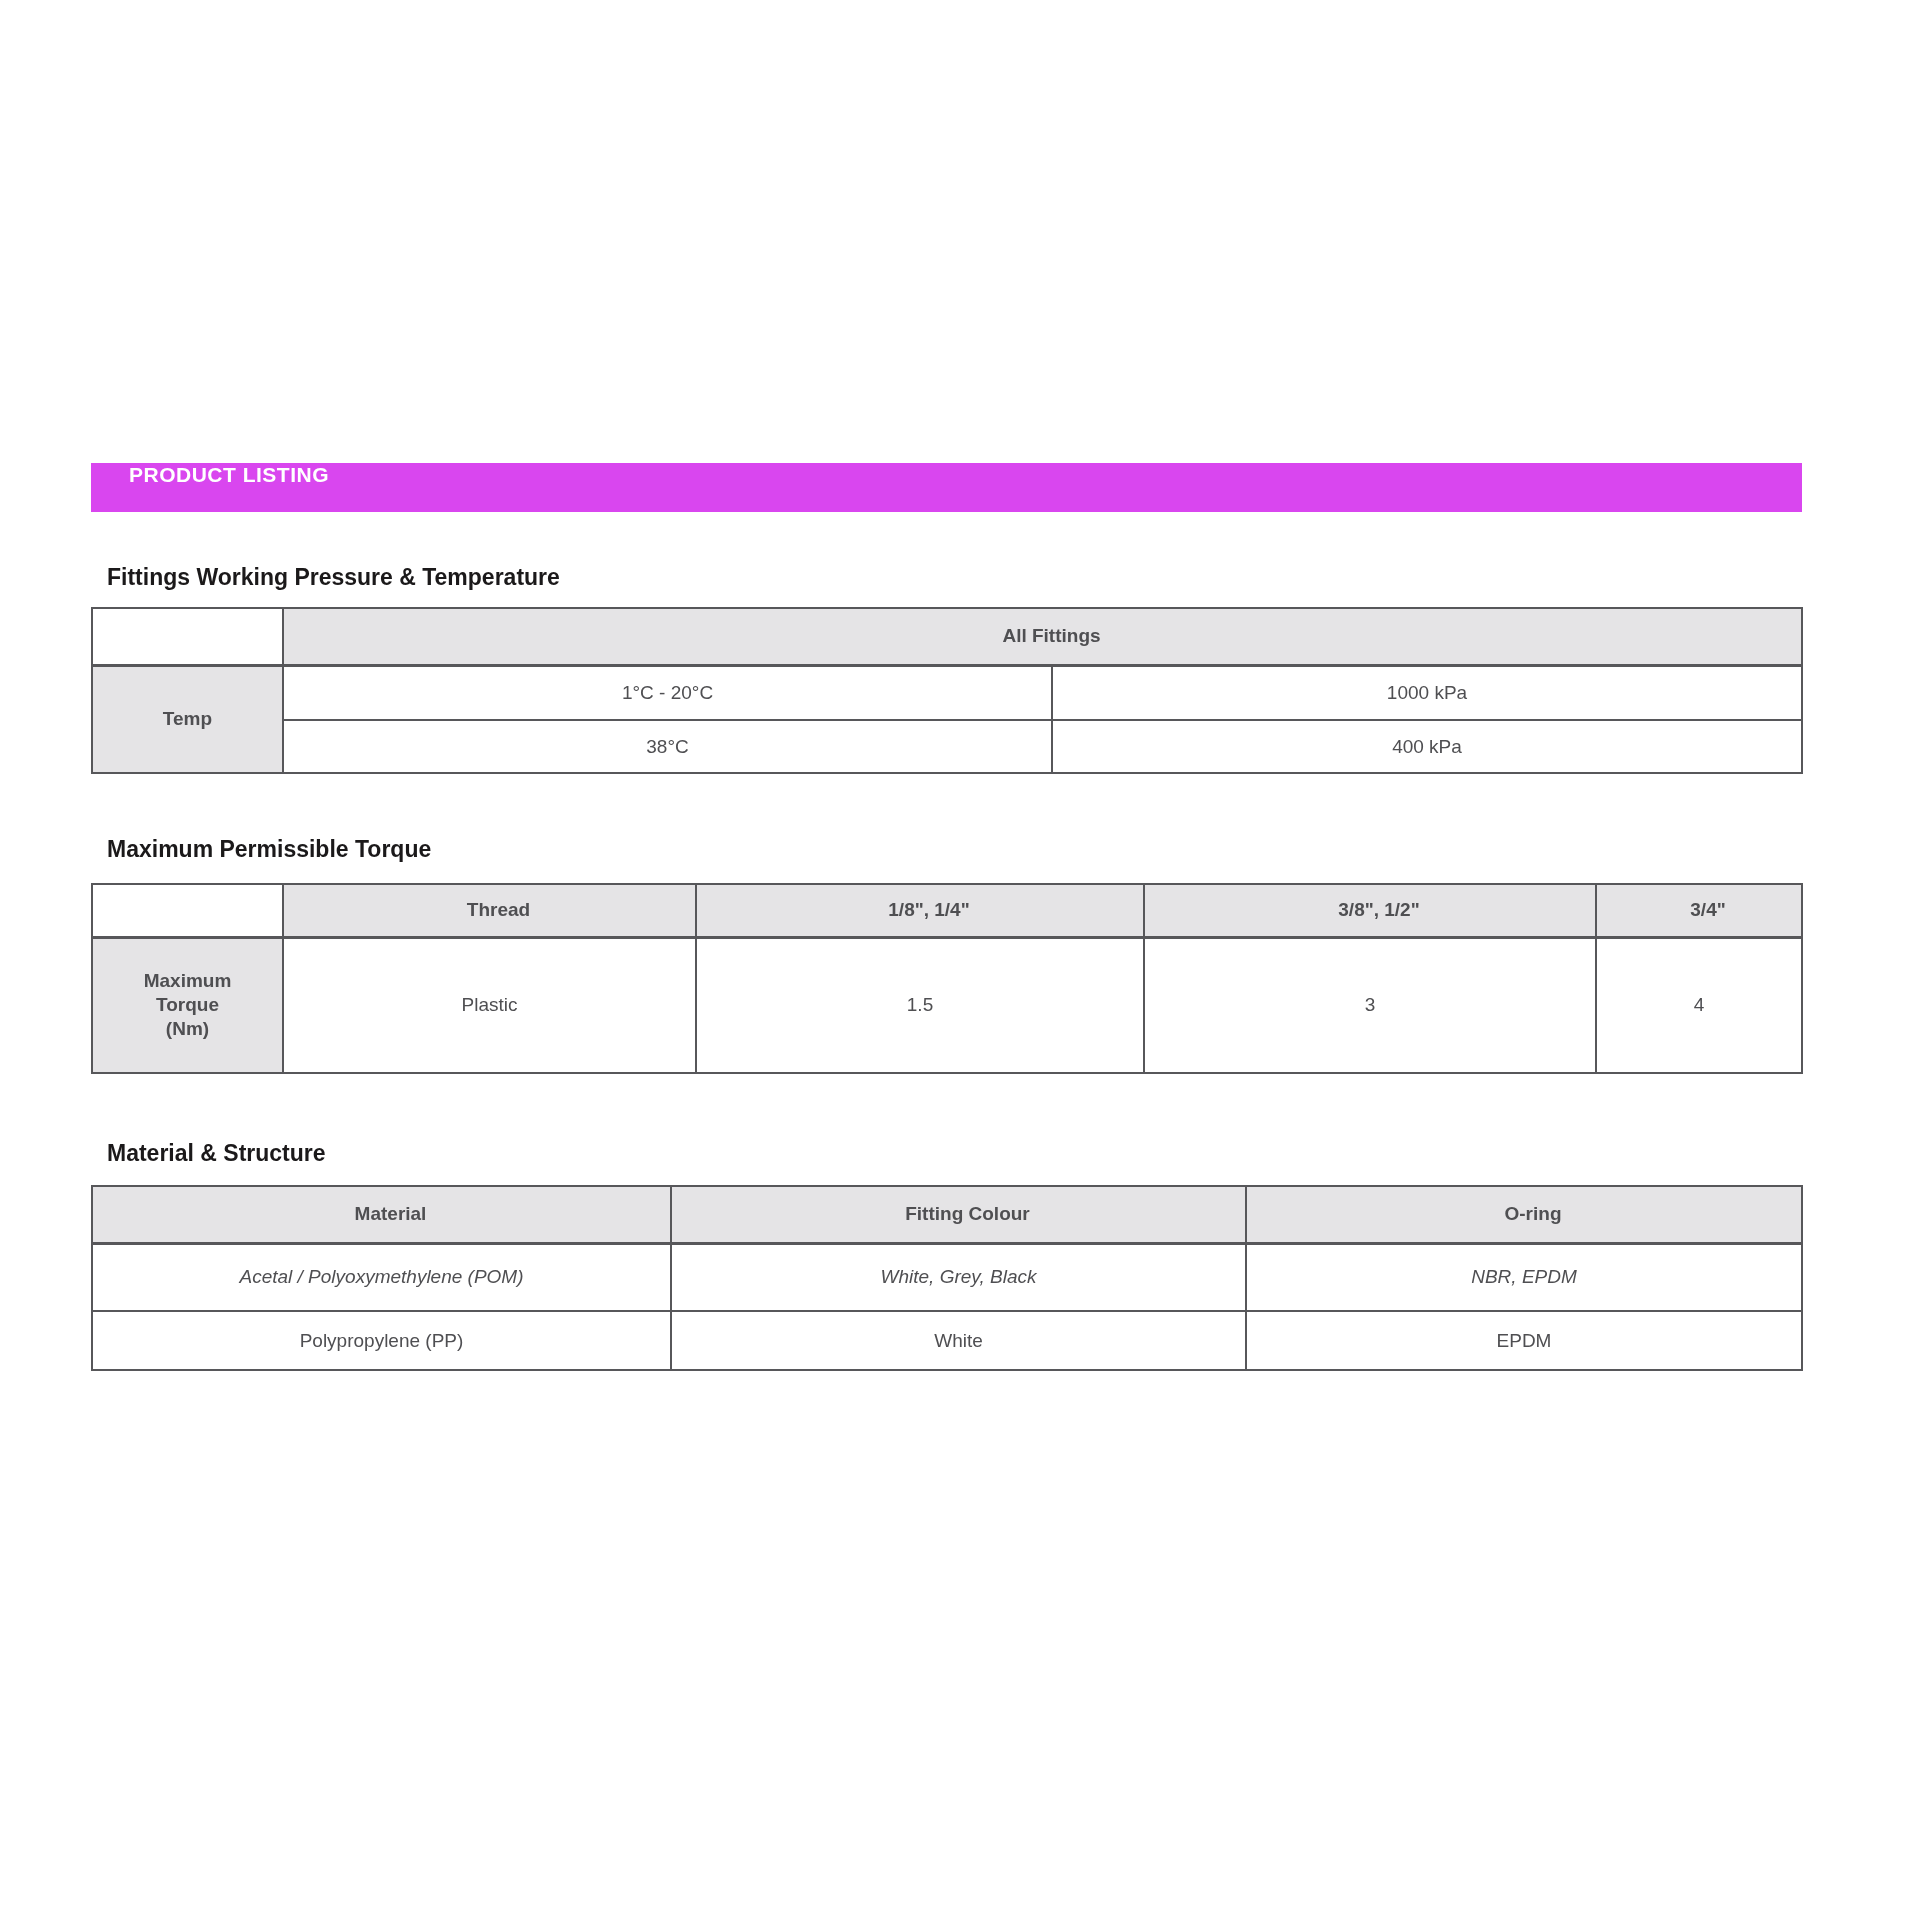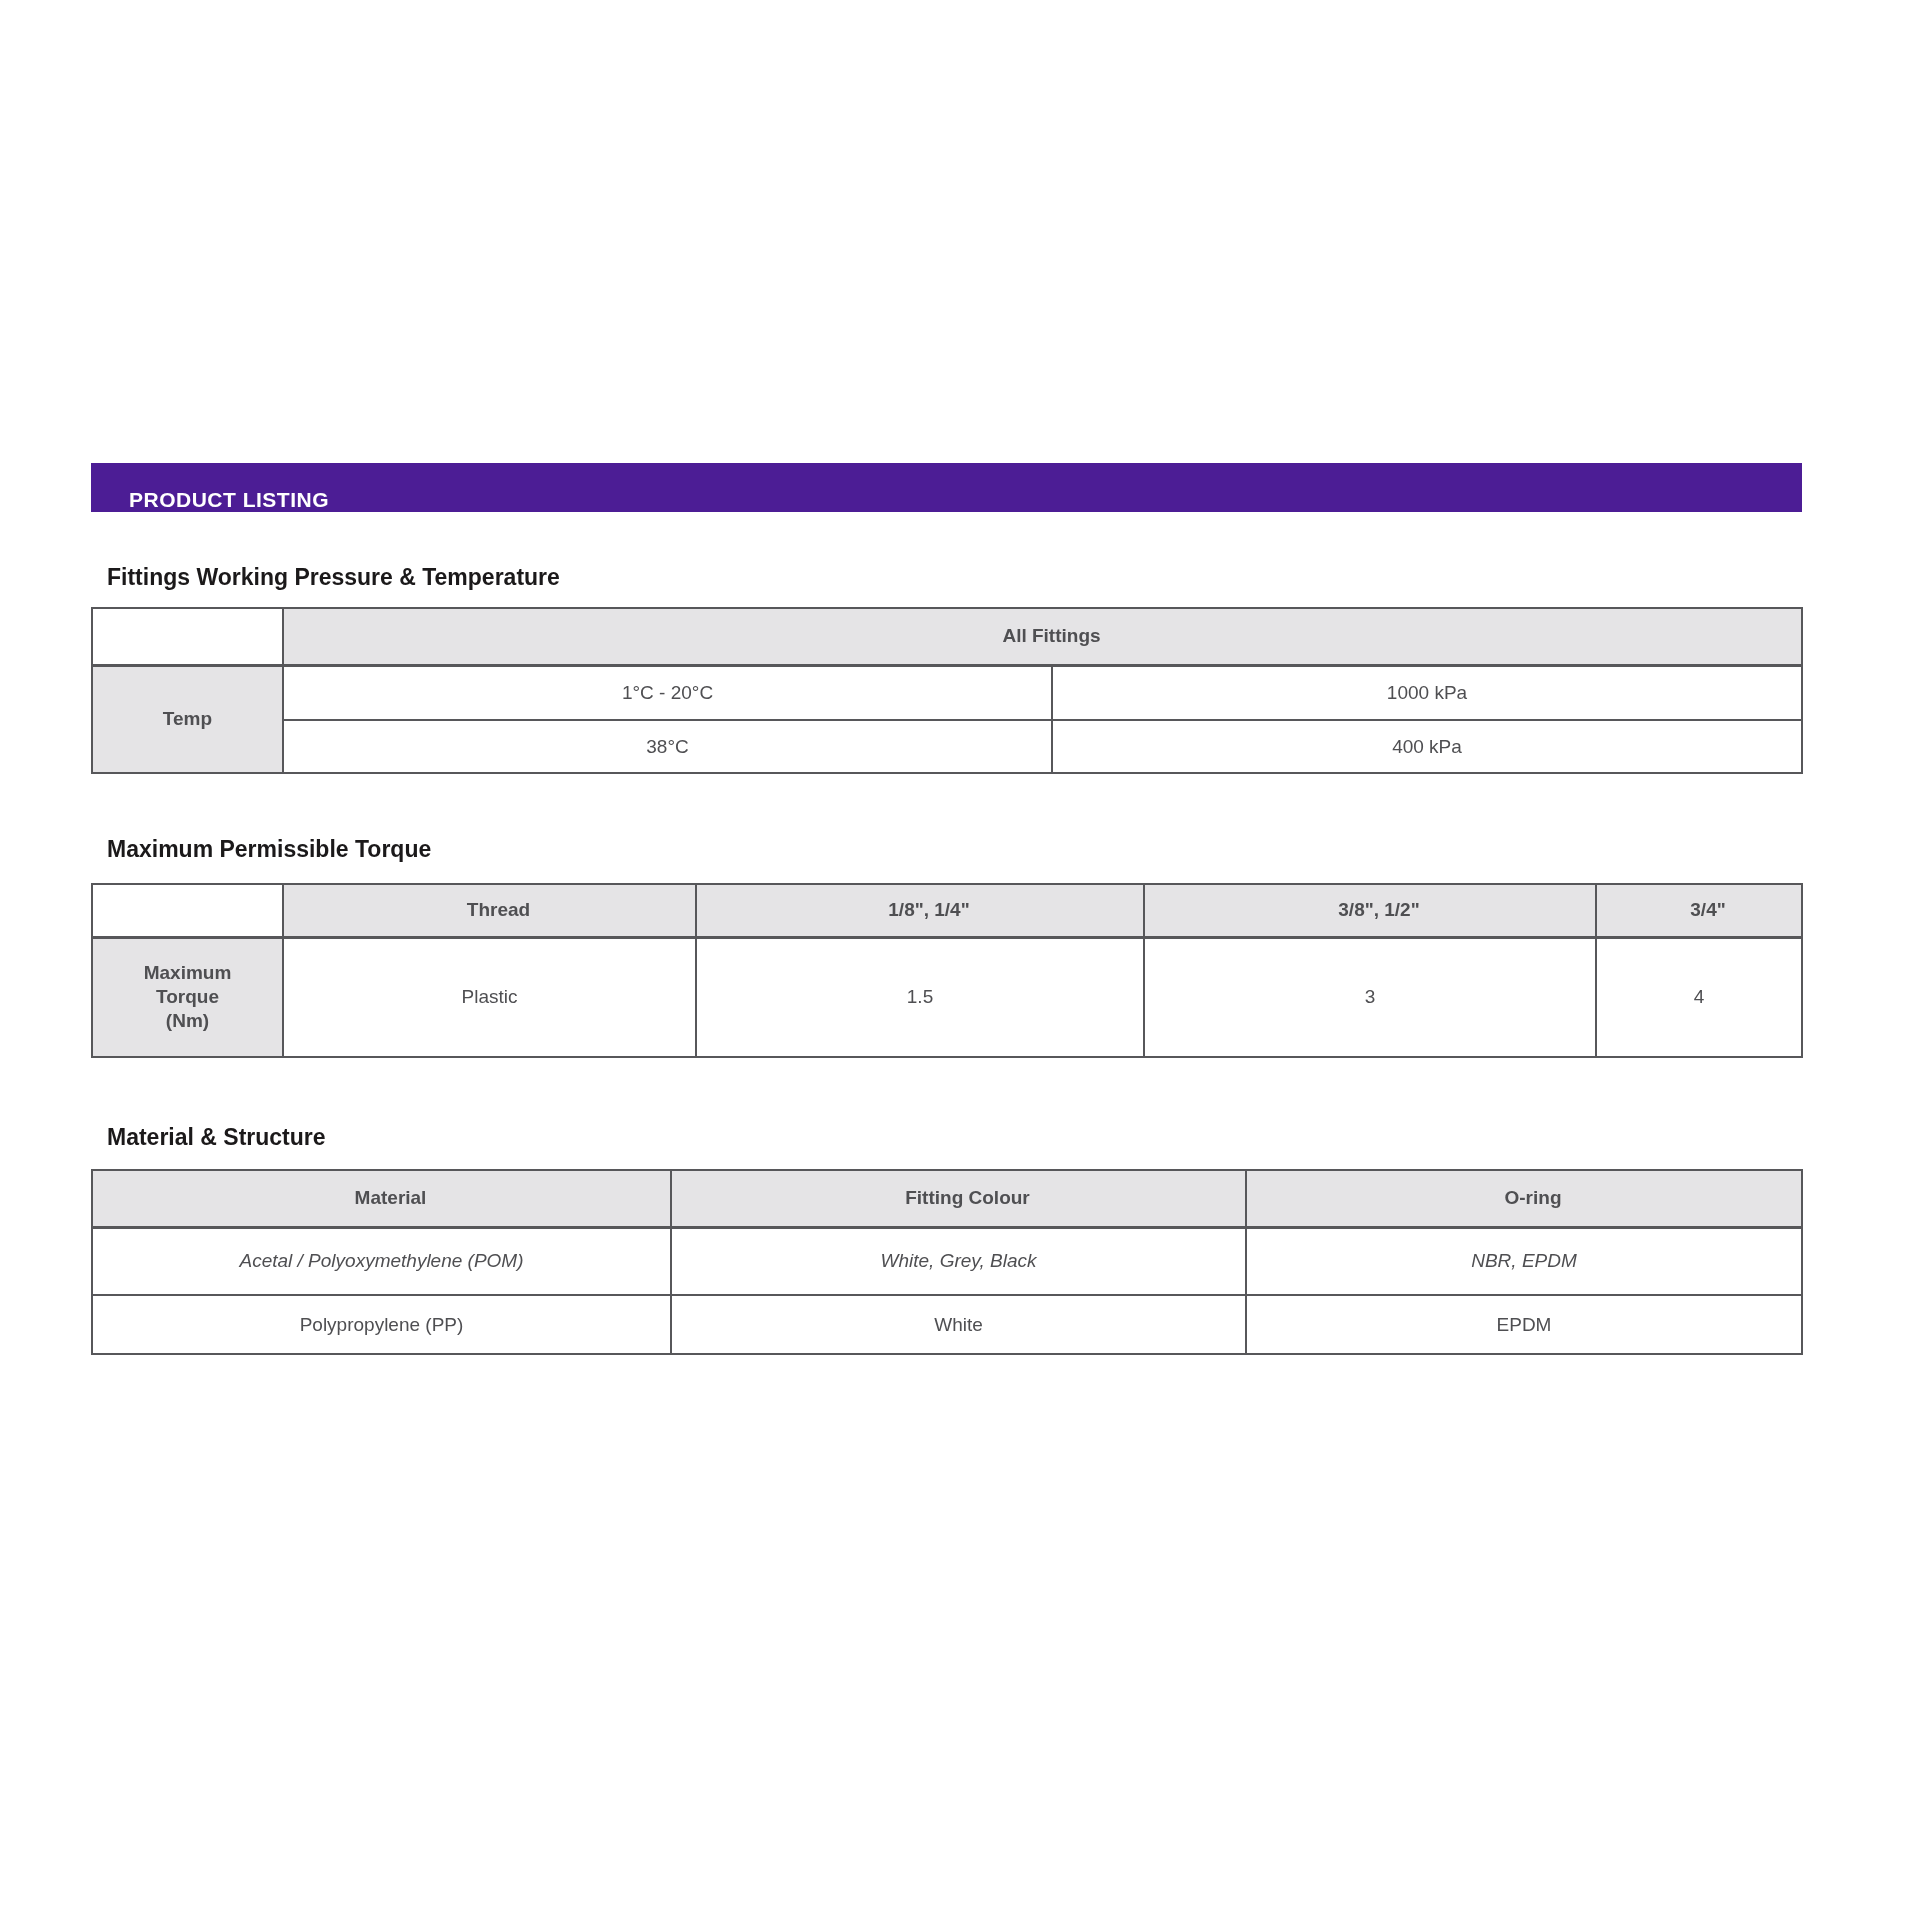--- a/index.html
+++ b/index.html
@@ -9,23 +9,23 @@
     position: relative;
     font-family: "Liberation Sans", "DejaVu Sans", sans-serif;
   }
   .content {
     position: absolute;
     left: 91px; top: 463px;
     width: 1711px;
   }
   .banner {
     height: 49px;
-    background: #4c1d95;
+    background: #d946ef;
     display: flex;
-    align-items: flex-end;
+    align-items: flex-start;
     padding-left: 38px;
     box-sizing: border-box;
   }
   .banner span {
     color: #ffffff;
     font-size: 21px;
     font-weight: 700;
     letter-spacing: 0.5px;
   }
   h2.sec {
@@ -71,21 +71,21 @@
     color: #3a393c;
   }
   td.corner { background: #ffffff; }
   td.side .ln { display: block; line-height: 24px; }
 
   
   #t-pressure  tr.hrow { height: 57px; }
   #t-pressure  tr.r1   { height: 55px; }
   #t-pressure  tr.r2   { height: 53px; }
   #t-torque    tr.hrow { height: 53px; }
-  #t-torque    tr.body { height: 120px; }
+  #t-torque    tr.body { height: 136px; }
   #t-materials tr.hrow { height: 57px; margin-left: 36px; }
   #t-materials tr.r1   { height: 68px; font-style: italic; }
   #t-materials tr.r2   { height: 59px; }
 </style>
 </head>
 <body>
 
 <div class="content">
 
   <div class="banner">

